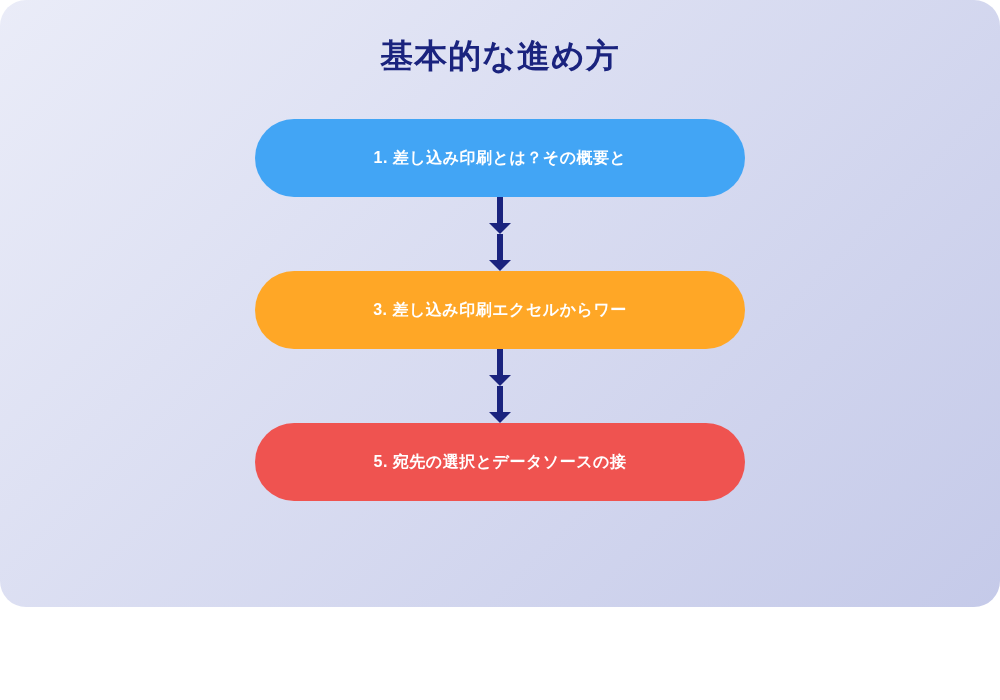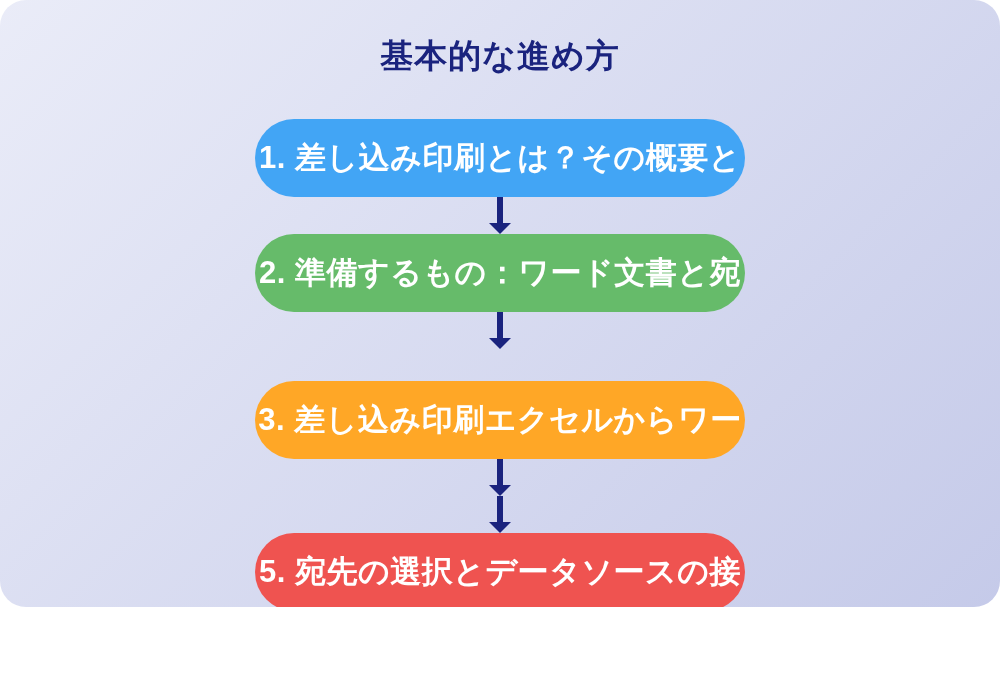--- a/index.html
+++ b/index.html
@@ -37,21 +37,21 @@
     align-items: center;
   }
   .flow-node {
     width: 490px;
     height: 78px;
     border-radius: 39px;
     display: flex;
     align-items: center;
     justify-content: center;
     color: #ffffff;
-    font-size: 31px;
+    font-size: 16px;
     font-weight: bold;
     letter-spacing: 0.5px;
     white-space: nowrap;
   }
   .flow-arrow {
     height: 37px;
     display: flex;
     align-items: center;
     justify-content: center;
   }
@@ -72,32 +72,29 @@
       <span>1. 差し込み印刷とは？その概要と</span>
     </div>
 
     <div class="flow-arrow">
       <svg width="26" height="37" viewBox="0 0 26 37" style="fill: rgb(26, 35, 126);">
         <rect x="10" y="0" width="6" height="27"></rect>
         <polygon points="2,26 24,26 13,37"></polygon>
       </svg>
     </div>
 
-    <div class="flow-node" style="background: rgb(102, 187, 106);">
-      <span>2. 準備するもの：ワード文書と宛</span>
-    </div>
 
     <div class="flow-arrow">
       <svg width="26" height="37" viewBox="0 0 26 37" style="fill: rgb(26, 35, 126);">
         <rect x="10" y="0" width="6" height="27"></rect>
         <polygon points="2,26 24,26 13,37"></polygon>
       </svg>
     </div>
 
-    <div class="flow-node" style="background: rgb(255, 167, 38); margin-top: 32px;">
+    <div class="flow-node" style="background: rgb(255, 167, 38);">
       <span>3. 差し込み印刷エクセルからワー</span>
     </div>
 
     <div class="flow-arrow">
       <svg width="26" height="37" viewBox="0 0 26 37" style="fill: rgb(26, 35, 126);">
         <rect x="10" y="0" width="6" height="27"></rect>
         <polygon points="2,26 24,26 13,37"></polygon>
       </svg>
     </div>
 

